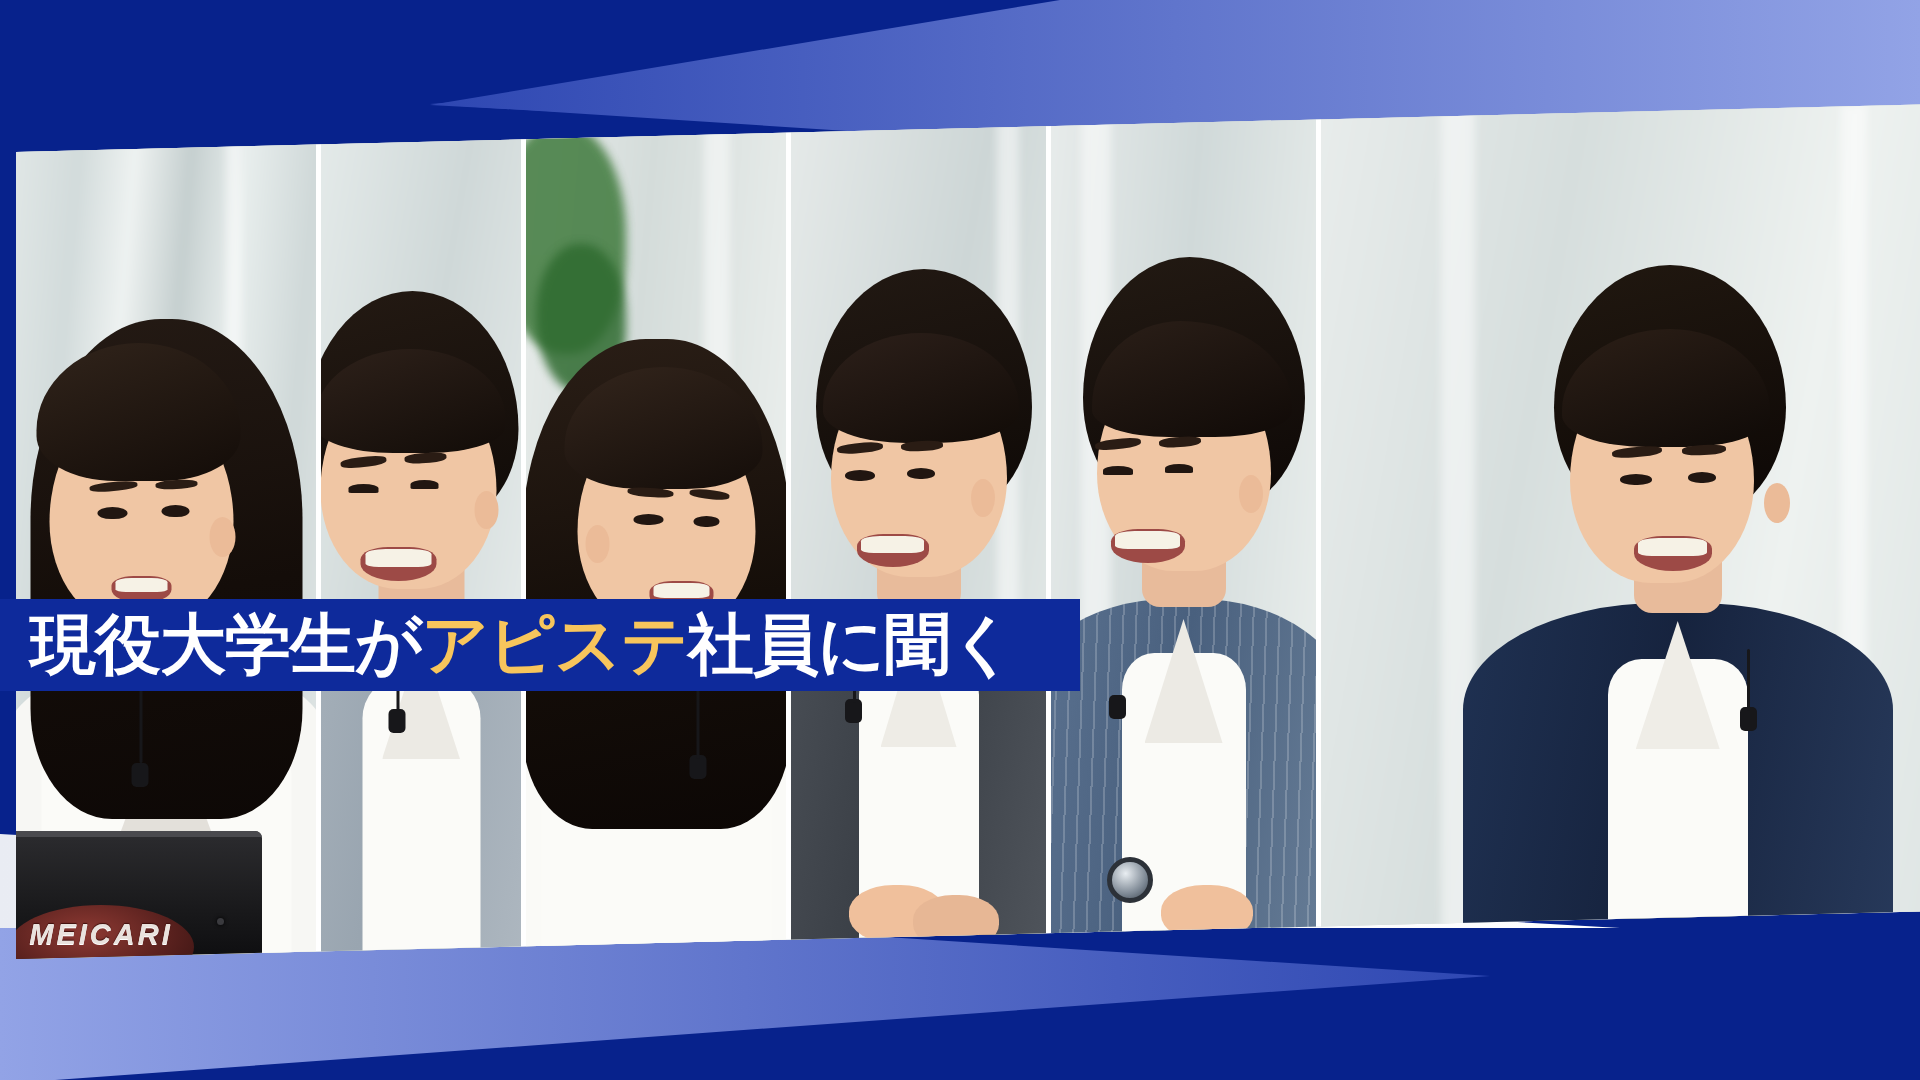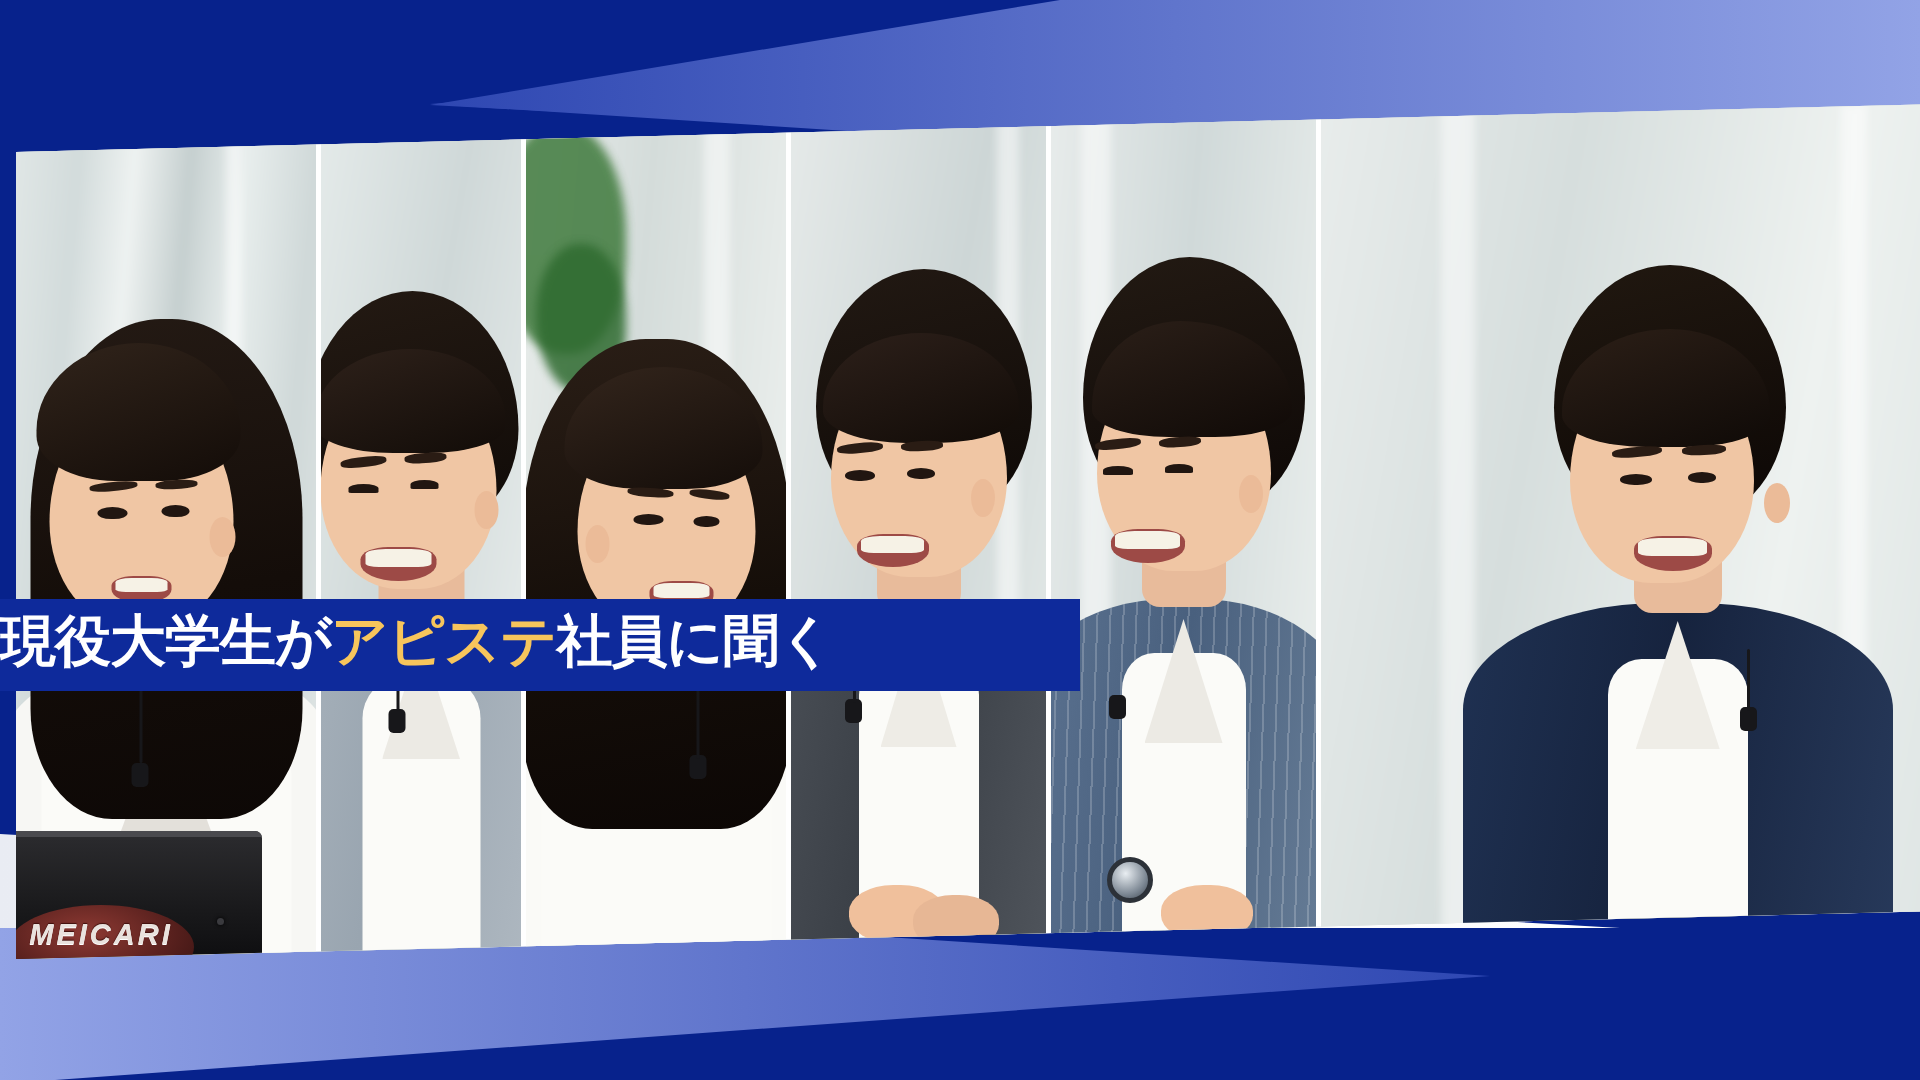--- a/index.html
+++ b/index.html
@@ -70,23 +70,23 @@
             text-shadow:0 1px 0 #fff,0 -1px 1px #40100d; }
   .camdot { position:absolute; right:38px; bottom:34px; width:7px; height:7px; border-radius:50%;
             background:#3a3a3e; box-shadow:0 0 4px #000; }
 
   
   #subtitle-banner {
     position:absolute; left:0; top:599px; width:1080px; height:92px;
     background:#0E2A9B; display:flex; align-items:center;
   }
   #subtitle-text {
-    white-space:nowrap; font-size:56px; line-height:1; font-weight:700;
-    color:#ffffff; letter-spacing:-1px; padding-left:0;
-    font-family:Liberation Mono, monospace;
+    white-space:nowrap; font-size:66px; line-height:1; font-weight:700;
+    color:#ffffff; letter-spacing:-1px; padding-left:30px;
+    font-family:Liberation Serif, serif;
   }
   #subtitle-text .accent { color:#F7C55C; }
 
   #title-banner {
     position:absolute; left:72px; top:691px; width:1848px; height:118px;
     background:#F6E9C9; display:flex; align-items:center;
   }
   #title-text {
     white-space:nowrap; font-size:108px; line-height:1; font-weight:700;
     color:#14309A; letter-spacing:-2px; padding-left:28px;

